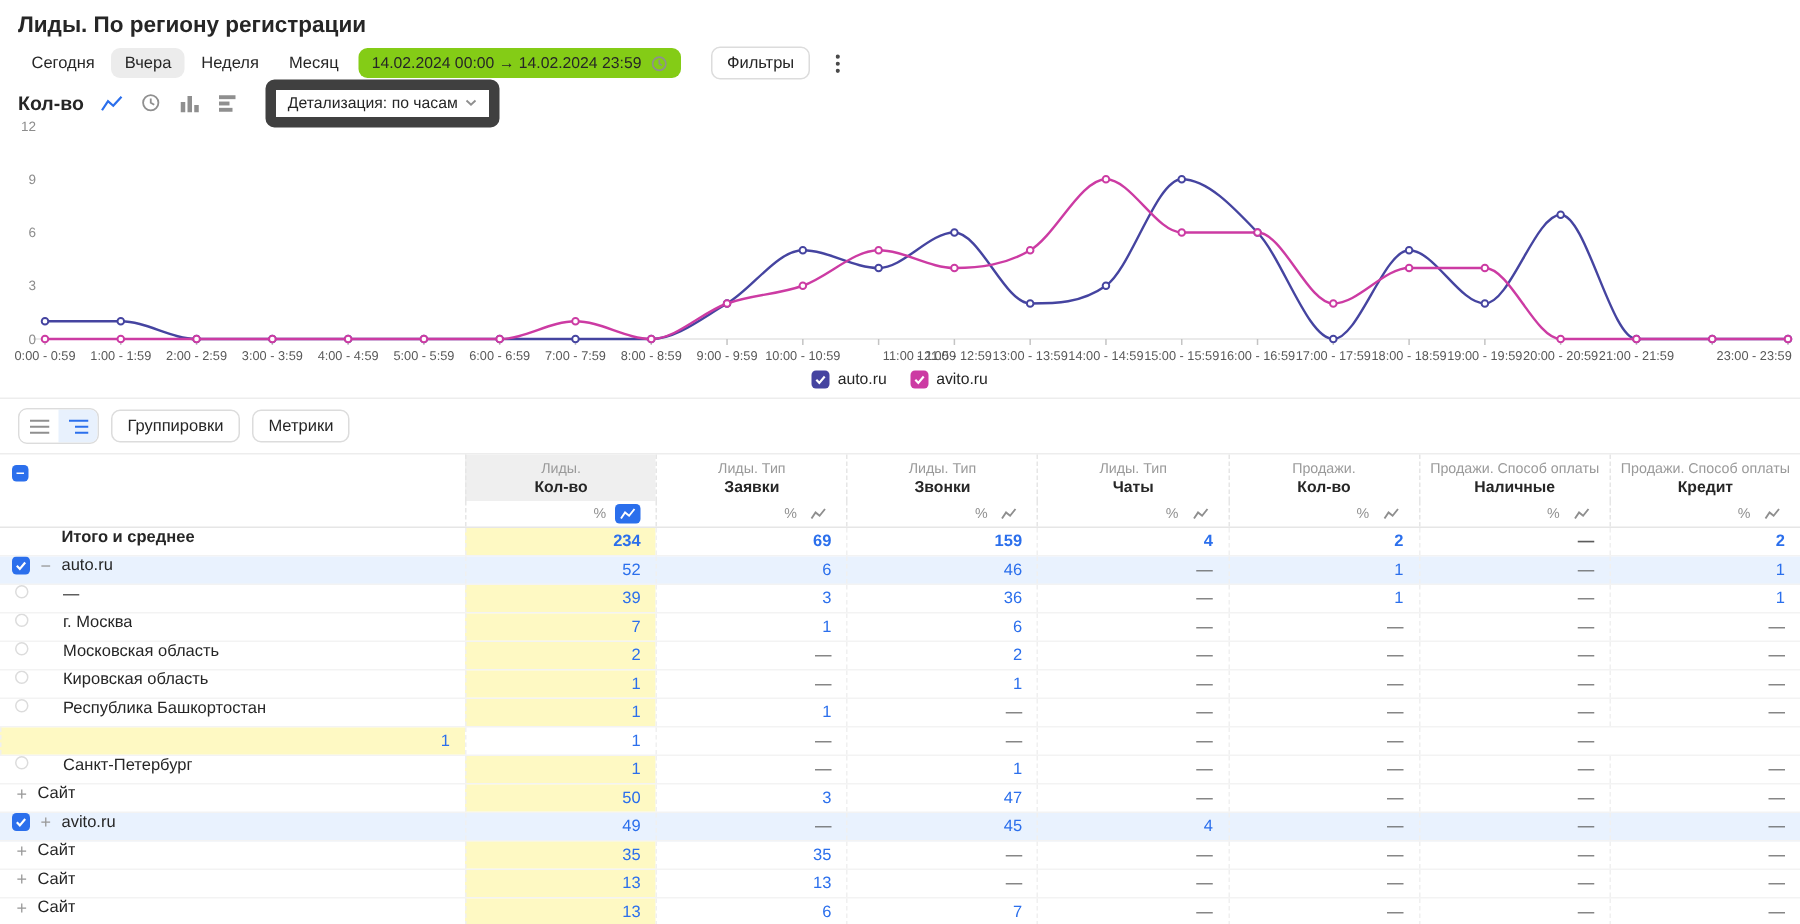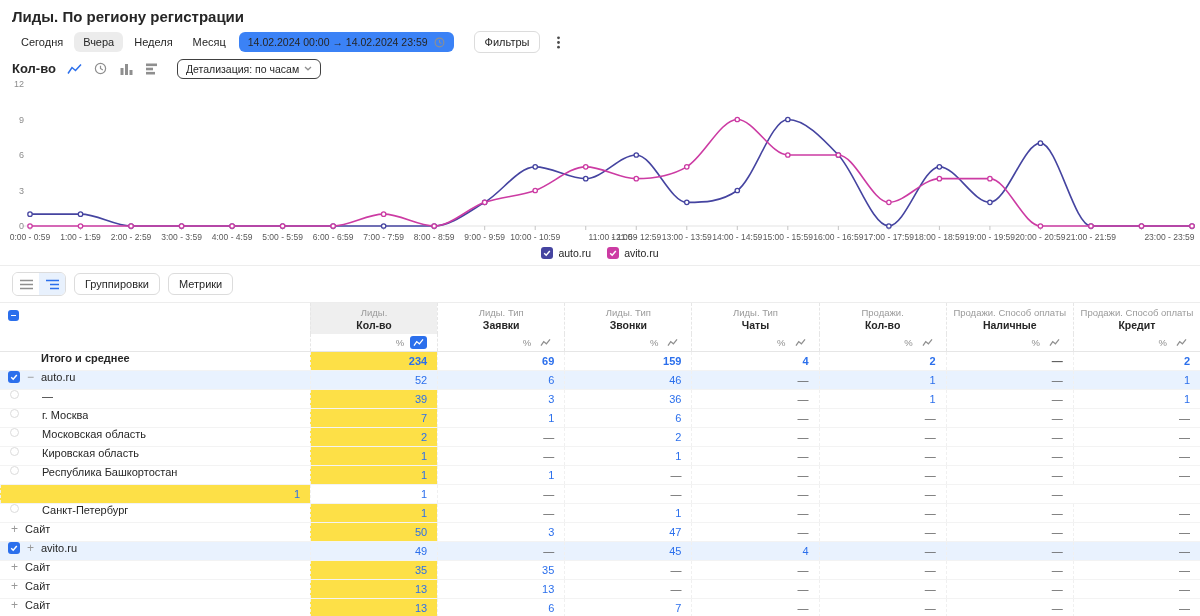--- a/index.html
+++ b/index.html
@@ -4,29 +4,29 @@
 <style>
 *{margin:0;padding:0;box-sizing:border-box}
 html,body{width:1200px;height:616px;overflow:hidden;background:#fff;
   font-family:"Liberation Sans","DejaVu Sans",sans-serif;color:#262626}
 button{font-family:inherit;background:none;border:none;cursor:pointer;color:inherit}
 .title{font-size:15px;font-weight:700;padding:8px 12px 0}
 .filterbar{display:flex;align-items:center;padding:6px 12px 0;font-size:11px}
 .presets{display:flex;gap:2px}
 .preset{padding:4px 9px;border-radius:6px;font-size:11px}
 .preset.active{background:#ececec}
-.datepill{display:flex;align-items:center;gap:6px;background:#3b82f6;border-radius:6px;
+.datepill{display:flex;align-items:center;gap:6px;background:#84cc16;border-radius:6px;
   padding:4px 9px;margin-left:4px;font-size:10.5px;cursor:pointer}
 .btn{border:1px solid #dcdcdc;border-radius:6px;padding:4px 10px;background:#fff;font-size:11px;margin-left:20px}
 .kebab{margin-left:8px;width:20px;height:20px;display:flex;align-items:center;justify-content:center;border-radius:4px}
 .chart-head{display:flex;align-items:center;gap:6px;padding:6px 12px 0;height:25px}
 .chart-metric{font-size:13px;font-weight:700;margin-right:3px}
 .icon-btn{width:20px;height:18px;display:flex;align-items:center;justify-content:center;color:#8f8f8f;border-radius:3px}
 .icon-btn.active{color:#2b6fec}
-.detail-btn{display:flex;align-items:center;gap:5px;border:1px solid #404040;border-radius:6px;
+.detail-btn{display:flex;align-items:center;gap:5px;border:7px solid #404040;border-radius:6px;
   padding:3px 8px;font-size:10.5px;margin-left:8px}
 .chart-wrap{position:relative}
 #chart-svg{display:block}
 .xlabels{position:relative;height:10px;font-size:8.5px;color:#595959}
 .xlabels span{position:absolute;top:0;transform:translateX(-50%);white-space:nowrap}
 .legend{display:flex;justify-content:center;align-items:center;gap:16px;margin-top:4px;font-size:10.5px;height:13px}
 .legend-item{display:inline-flex;align-items:center;gap:5px;cursor:pointer}
 .lg-cbx{width:12px;height:12px;border-radius:3px;display:inline-flex;align-items:center;justify-content:center}
 .toolbar{display:flex;align-items:center;gap:8px;padding:6px 12px;border-top:1px solid #ededed;margin-top:6px}
 .seg{display:flex;border:1px solid #dcdcdc;border-radius:6px;overflow:hidden}
@@ -47,21 +47,21 @@
 .th .name{font-weight:700;font-size:10.5px;color:#262626;display:block;margin-top:1px}
 .th.sel{background:#efefef}
 .subrow{border-bottom:1px solid #e6e6e6}
 .sub{display:flex;justify-content:flex-end;align-items:center;gap:6px;padding:2px 10px 3px 4px;
   border-left:1px dashed #e6e6e6;color:#8f8f8f;height:17px}
 .pct{font-size:9.5px;cursor:pointer}
 .mini{display:inline-flex;align-items:center;justify-content:center;width:17px;height:13px;border-radius:3px;cursor:pointer}
 .mini.active{background:#2b6fec;color:#fff}
 .trow{height:19px;align-items:center;border-bottom:1px solid #f3f3f3;font-size:11px}
 .trow.hl{background:#e9f2fe}
-.trow:not(.hl) .val.c0{background:#fde047}
+.trow:not(.hl) .val.c0{background:#fef9c3}
 .trow.total .val,.trow.total .row-label{font-weight:700}
 .tlabel{display:flex;align-items:flex-start;gap:4px;padding-left:8px;overflow:hidden;white-space:nowrap;height:100%}
 .row-label{overflow:hidden;text-overflow:ellipsis}
 .val{text-align:right;padding-right:10px;border-left:1px dashed #f0f0f0;color:#2b6fec;height:100%;
   display:flex;align-items:center;justify-content:flex-end;cursor:pointer}
 .val.dash{color:#5c5c5c}
 .cbx{width:12px;height:12px;border-radius:3px;background:#2b6fec;display:inline-flex;align-items:center;
   justify-content:center;flex:0 0 auto;cursor:pointer}
 .cbx-empty{width:9px;height:9px;border-radius:50%;border:1px solid #dcdcdc;flex:0 0 auto;margin:0 2px;cursor:pointer}
 .expander{width:13px;text-align:center;color:#999;font-size:12px;line-height:1;flex:0 0 auto;cursor:pointer}

